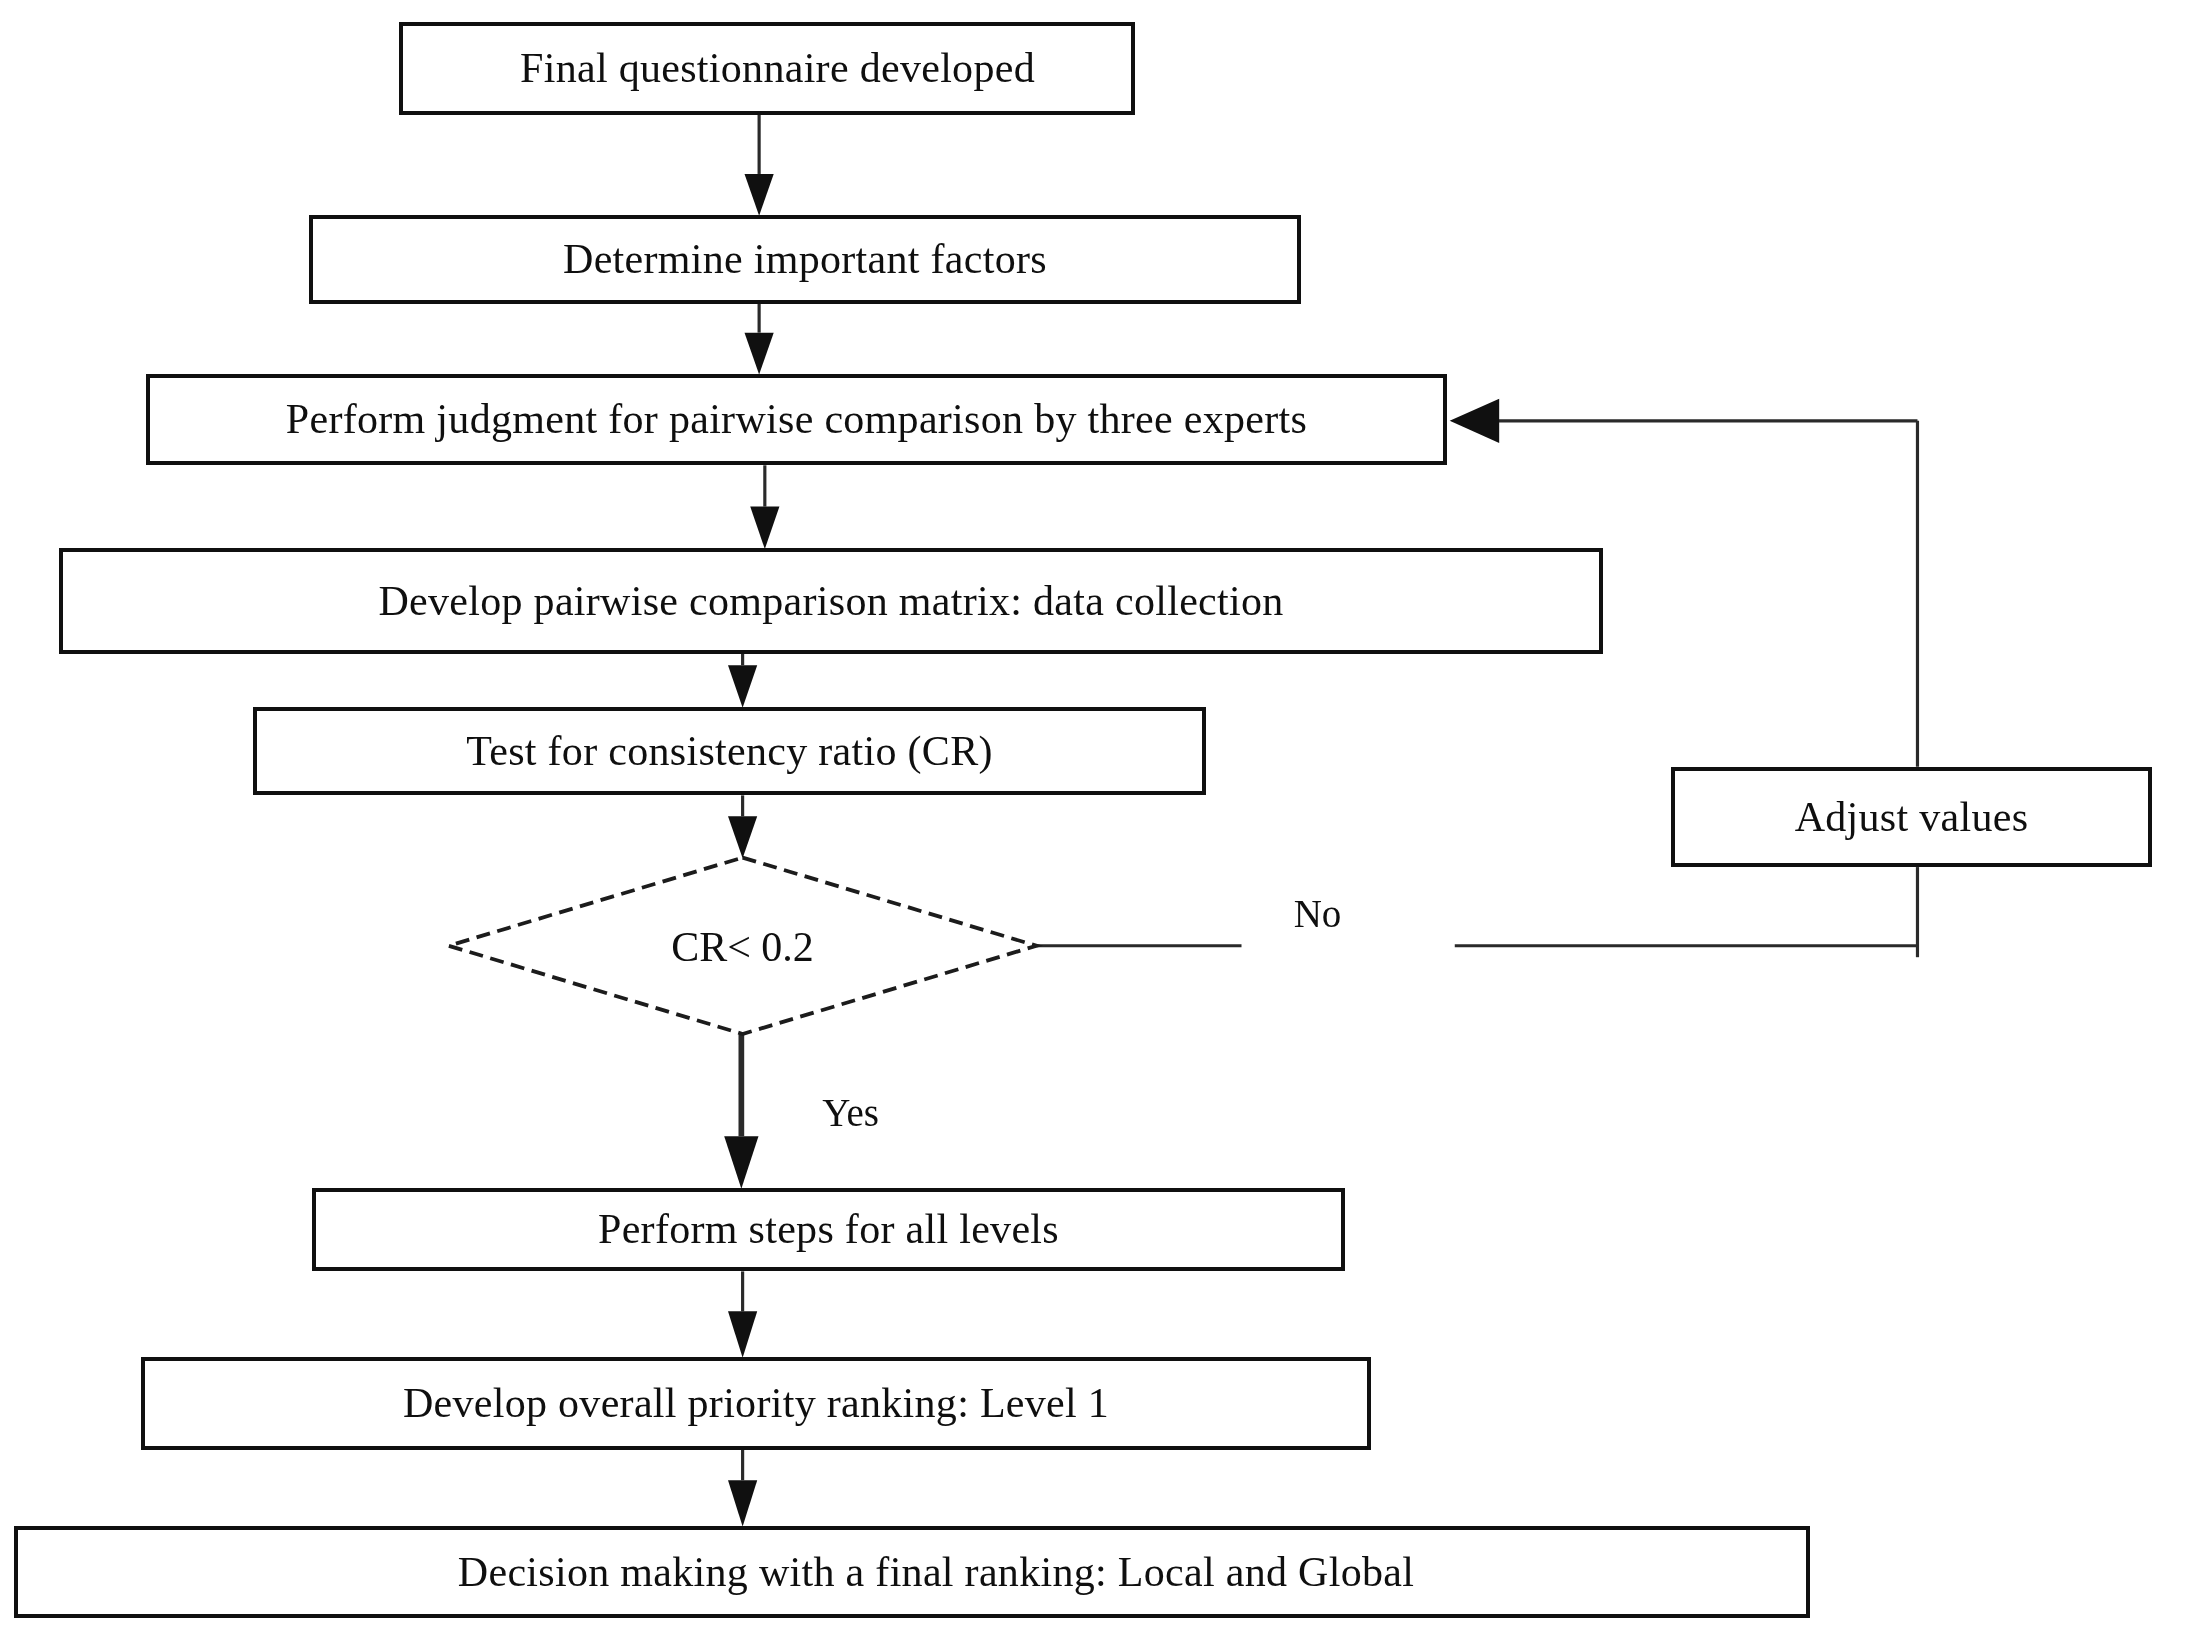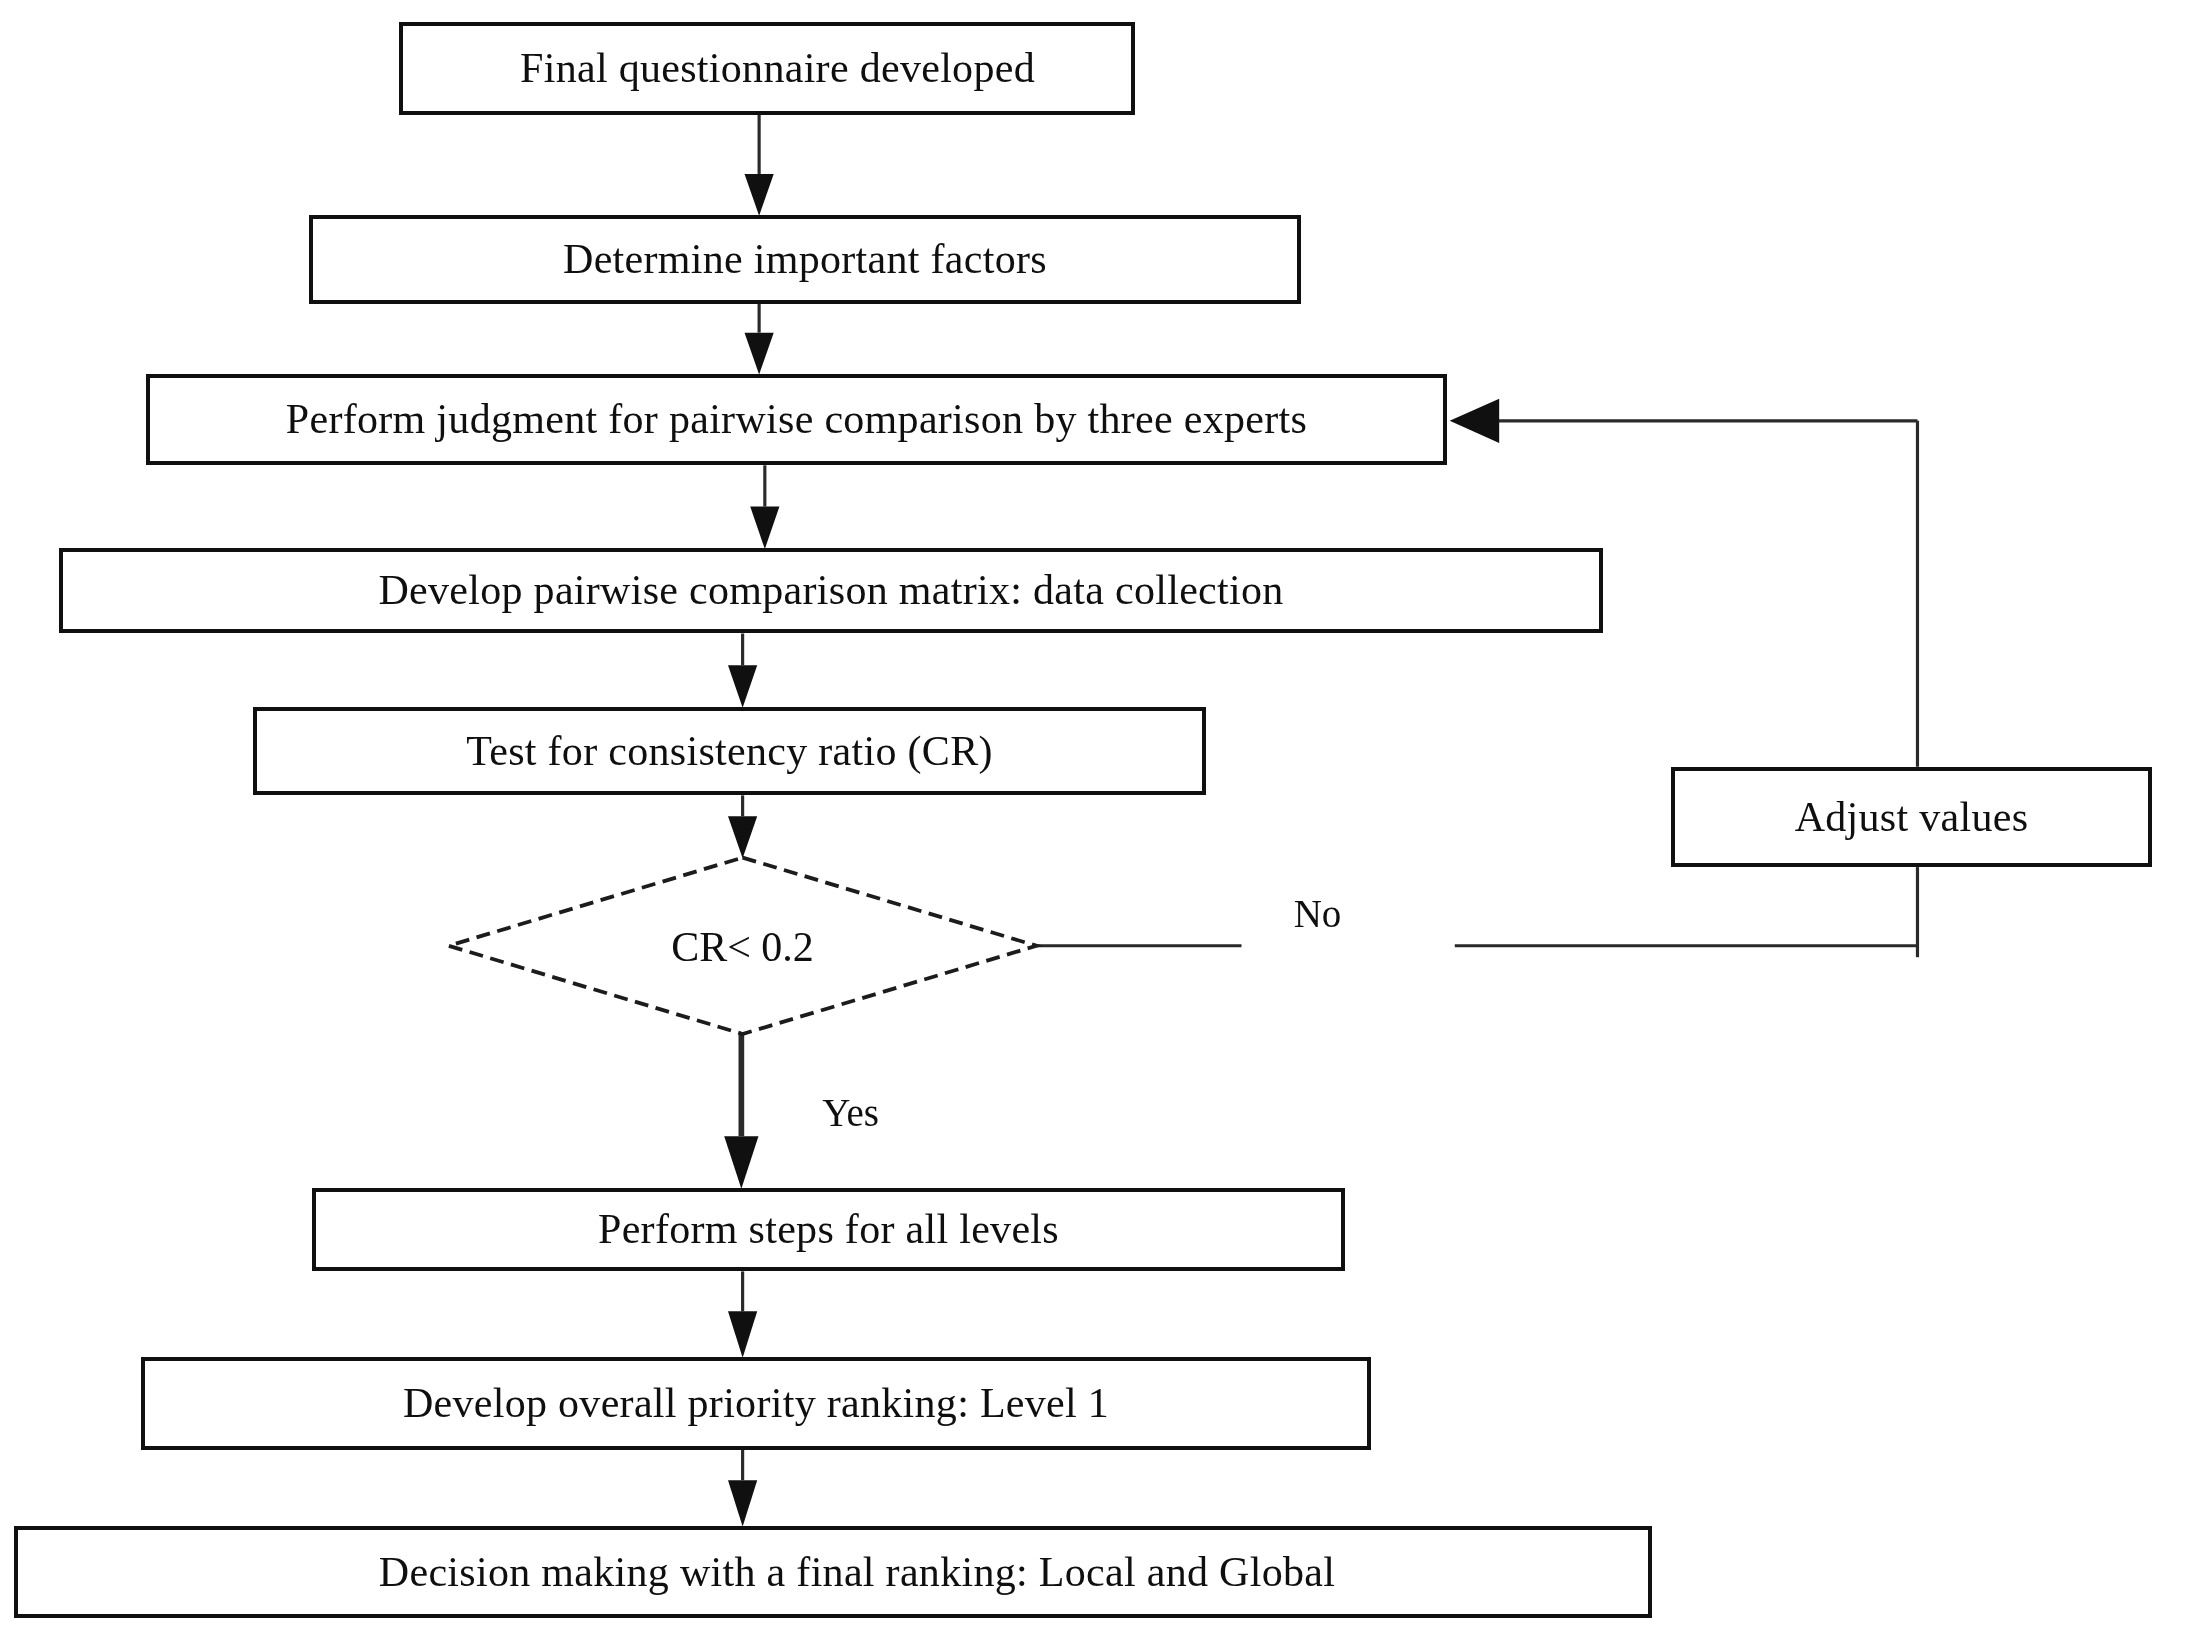--- a/index.html
+++ b/index.html
@@ -92,29 +92,29 @@
       <polygon points="2284,663 2362,628 2362,698"></polygon>
     </g>
   </svg>
 
   <div class="node" style="left:399px; top:22px; width:736px; height:93px;padding-left:21px;">Final questionnaire developed</div>
 
   <div class="node" style="left:309px; top:215px; width:992px; height:89px;">Determine important factors</div>
 
   <div class="node" style="left:146px; top:374px; width:1301px; height:91px;">Perform judgment for pairwise comparison by three experts</div>
 
-  <div class="node" style="left:59px; top:548px; width:1544px; height:85px;">Develop pairwise comparison matrix: data collection</div>
+  <div class="node" style="left:59px; top:548px; width:1544px; height:106px;">Develop pairwise comparison matrix: data collection</div>
 
   <div class="node" style="left:253px; top:707px; width:953px; height:88px;">Test for consistency ratio (CR)</div>
 
   <div class="node" style="left:312px; top:1188px; width:1033px; height:83px;">Perform steps for all levels</div>
 
   <div class="node" style="left:141px; top:1357px; width:1230px; height:93px;">Develop overall priority ranking: Level 1</div>
 
-  <div class="node" style="left:14px; top:1526px; width:1638px; height:92px;padding-left:48px;">Decision making with a final ranking: Local and Global</div>
+  <div class="node" style="left:14px; top:1526px; width:1796px; height:92px;padding-left:48px;">Decision making with a final ranking: Local and Global</div>
 
   <div class="node" style="left:1671px; top:767px; width:481px; height:100px;">Adjust values</div>
 
   <div class="decision-text" style="left:552px; top:905px; width:381px; height:83px;">CR&lt; 0.2</div>
 
   <div class="floating-label" style="left:1254px; top:875px; width:127px; height:76px;">No</div>
 
   <div class="floating-label" style="left:787px; top:1074px; width:127px; height:76px;">Yes</div>
 
 </div>

